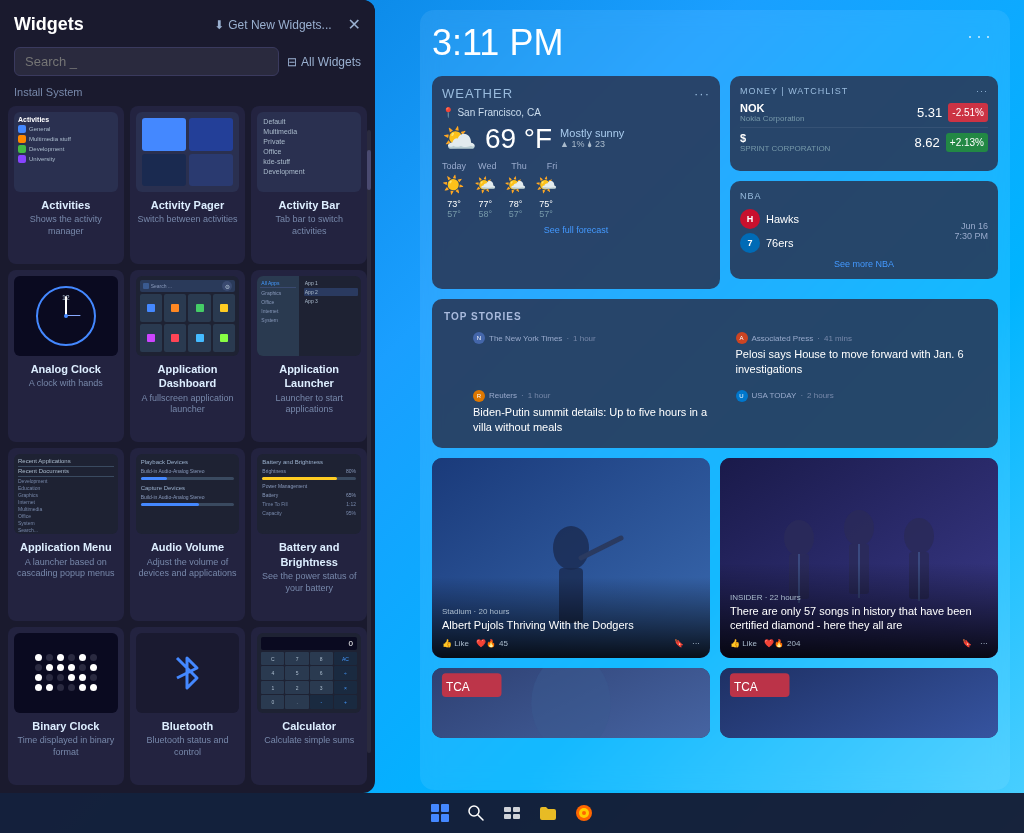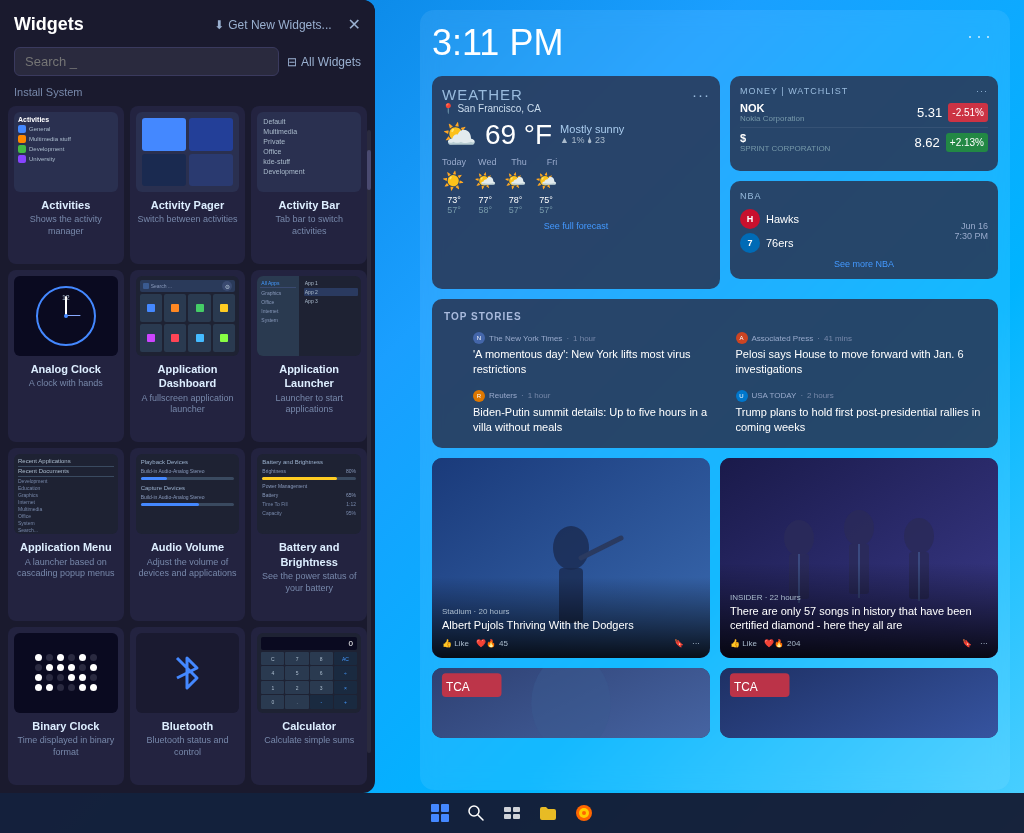--- a/index.html
+++ b/index.html
@@ -291,21 +291,21 @@
       background: rgba(40,50,80,0.85);
       border-radius: 10px;
       overflow: hidden;
       flex: 1;
     }
 
     
     .weather-card {
       padding: 10px;
     }
-    .weather-label { font-size: 15px; color: #99bbdd; letter-spacing: 1px; display: flex; justify-content: space-between; align-items: center; }
+    .weather-label { font-size: 13px; color: #99bbdd; letter-spacing: 1px; margin-bottom: 6px; display: flex; justify-content: space-between; align-items: center; }
     .weather-location { font-size: 10px; color: #ccddee; margin-bottom: 4px; display: flex; align-items: center; gap: 3px; }
     .weather-temp-row { display: flex; align-items: center; gap: 8px; margin-bottom: 2px; }
     .weather-temp { font-size: 28px; color: white; font-weight: 300; }
     .weather-status-col { display: flex; flex-direction: column; }
     .weather-desc { font-size: 11px; color: #aaccee; }
     .weather-change { font-size: 9px; color: #aabbcc; }
     .weather-days { display: flex; gap: 8px; margin-top: 6px; }
     .weather-day { text-align: center; }
     .weather-day-name { font-size: 9px; color: #99aacc; text-align: right; }
     .weather-day-icon { font-size: 18px; margin: 3px 0; }
@@ -898,21 +898,20 @@
     <div class="stories-label">TOP STORIES</div>
     <div class="stories-grid">
 
       <div class="story-item">
         <div class="story-source">
           <div class="story-source-icon">N</div>
           <span class="story-source-name">The New York Times</span>
           <span class="story-time">·</span>
           <span class="story-time">1 hour</span>
         </div>
-        <div class="story-headline">'A momentous day': New York lifts most virus restrictions</div>
       </div>
 
       <div class="story-item">
         <div class="story-source">
           <div class="story-source-icon" style="background:#cc4422;">A</div>
           <span class="story-source-name">Associated Press</span>
           <span class="story-time">·</span>
           <span class="story-time">41 mins</span>
         </div>
         <div class="story-headline">Pelosi says House to move forward with Jan. 6 investigations</div>
@@ -928,21 +927,20 @@
         <div class="story-headline">Biden-Putin summit details: Up to five hours in a villa without meals</div>
       </div>
 
       <div class="story-item">
         <div class="story-source">
           <div class="story-source-icon" style="background:#0077cc;">U</div>
           <span class="story-source-name">USA TODAY</span>
           <span class="story-time">·</span>
           <span class="story-time">2 hours</span>
         </div>
-        <div class="story-headline">Trump plans to hold first post-presidential rallies in coming weeks</div>
       </div>
 
     </div>
   </div>
 
   <div class="photo-row">
 
     <div class="photo-card">
       <div class="photo-bg bg-baseball" style="width:100%;height:100%;position:relative;">
 

